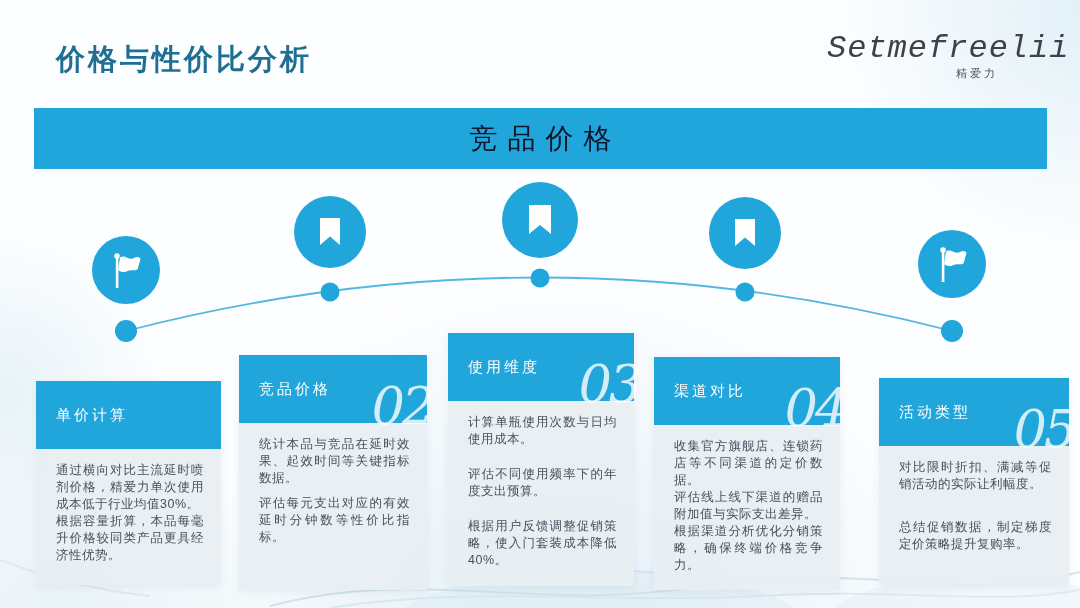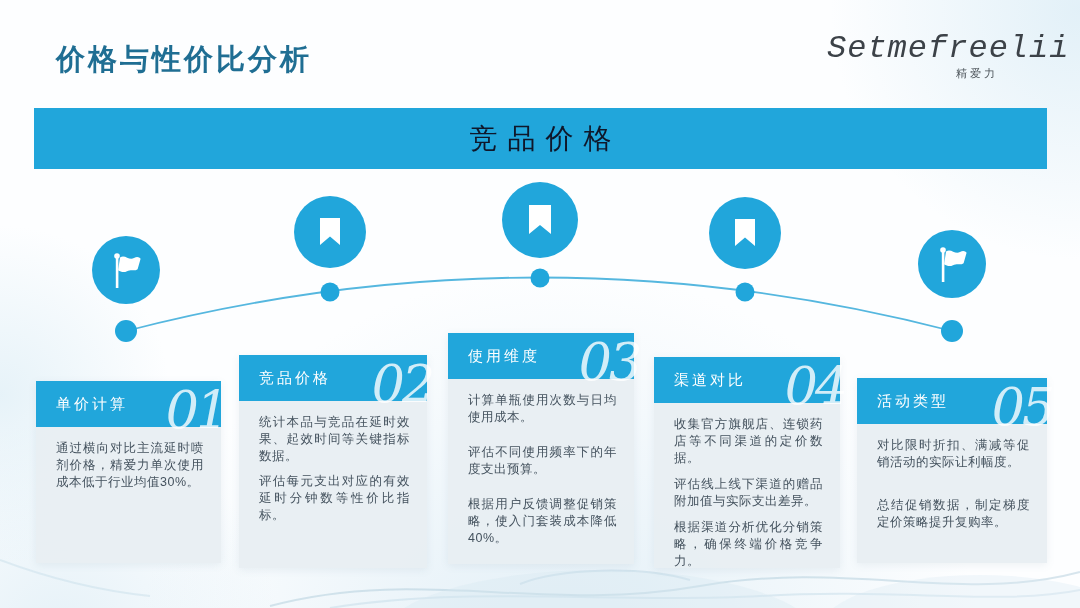--- a/index.html
+++ b/index.html
@@ -35,21 +35,21 @@
   }
   .banner-text{color:#0f172a;font-size:28px;letter-spacing:10px;padding-left:10px;}
 
   .timeline-svg{position:absolute;left:0;top:0;}
 
   .card{
     position:absolute;
     box-shadow:0 2px 8px rgba(100,130,150,.10);
   }
   .card-header{
-    position:relative;height:46px;background:#21a6db;text-decoration:underline;
+    position:relative;height:68px;background:#21a6db;text-decoration:underline;
   }
   .card-title{
     position:absolute;left:20px;top:50%;transform:translateY(-50%);
     color:#ffffff;font-size:15px;letter-spacing:3px;white-space:nowrap;
   }
   .card-number{
     position:absolute;right:-5px;bottom:-9px;
     font-family:"DejaVu Serif",serif;font-style:italic;
     font-size:52px;line-height:1;letter-spacing:-3px;
     color:rgba(255,255,255,.8);
@@ -57,21 +57,21 @@
   }
   .card-body{
     background:rgba(232,238,242,.95);
     padding:13px 17px 0 20px;
     color:#44525e;
     font-size:12.5px;line-height:17px;letter-spacing:.5px;
     text-align:justify;
     box-sizing:border-box;
   }
   .card-body p{margin:0;}
-  .card-body p + p{margin-top:9px;}
+  .card-body p + p{}
   .card-body p.tight{margin-top:8px;}
   .card-body p.wide{margin-top:26px;}
   #card-3 .card-body p + p{margin-top:18px;}
 </style>
 </head>
 <body>
 
 <div id="canvas">
 
   <svg class="timeline-svg" width="1080" height="608" viewBox="0 0 1080 608" style="z-index:0;">
@@ -132,24 +132,24 @@
         <circle cx="-9" cy="-14" r="2.8" fill="#ffffff"></circle>
         <rect x="-10.2" y="-13" width="2.6" height="31" fill="#ffffff"></rect>
         <path d="M -6 -12.5 C -1 -16 3 -9 8 -12 C 11 -13.8 13.2 -13 14.6 -11.3 L 11.6 -0.8 C 9 1.4 5 -0.8 1 1.2 C -2 2.7 -5 2.1 -7.9 0.2 Z" fill="#ffffff"></path>
       </g>
     </g>
   </svg>
 
   <div class="card" id="card-1" style="left:36px;top:381px;width:185px;">
     <div class="card-header">
       <span class="card-title">单价计算</span>
-      <span class="card-number">01</span>
     </div>
     <div class="card-body" style="height:136px;">
       <p>通过横向对比主流延时喷剂价格，精爱力单次使用成本低于行业均值30%。</p>
+      <p>根据容量折算，本品每毫升价格较同类产品更具经济性优势。</p>
     </div>
   </div>
 
   <div class="card" id="card-2" style="left:239px;top:355px;width:188px;">
     <div class="card-header">
       <span class="card-title">竞品价格</span>
       <span class="card-number">02</span>
     </div>
     <div class="card-body" style="height:167px;">
       <p>统计本品与竞品在延时效果、起效时间等关键指标数据。</p>
@@ -174,21 +174,21 @@
       <span class="card-title">渠道对比</span>
       <span class="card-number">04</span>
     </div>
     <div class="card-body" style="height:165px;">
       <p>收集官方旗舰店、连锁药店等不同渠道的定价数据。</p>
       <p>评估线上线下渠道的赠品附加值与实际支出差异。</p>
       <p>根据渠道分析优化分销策略，确保终端价格竞争力。</p>
     </div>
   </div>
 
-  <div class="card" id="card-5" style="left:857px;top:378px;width:190px;">
+  <div class="card" id="card-5" style="left:879px;top:378px;width:190px;">
     <div class="card-header">
       <span class="card-title">活动类型</span>
       <span class="card-number">05</span>
     </div>
     <div class="card-body" style="height:139px;">
       <p>对比限时折扣、满减等促销活动的实际让利幅度。</p>
       <p class="wide">总结促销数据，制定梯度定价策略提升复购率。</p>
     </div>
   </div>
 

